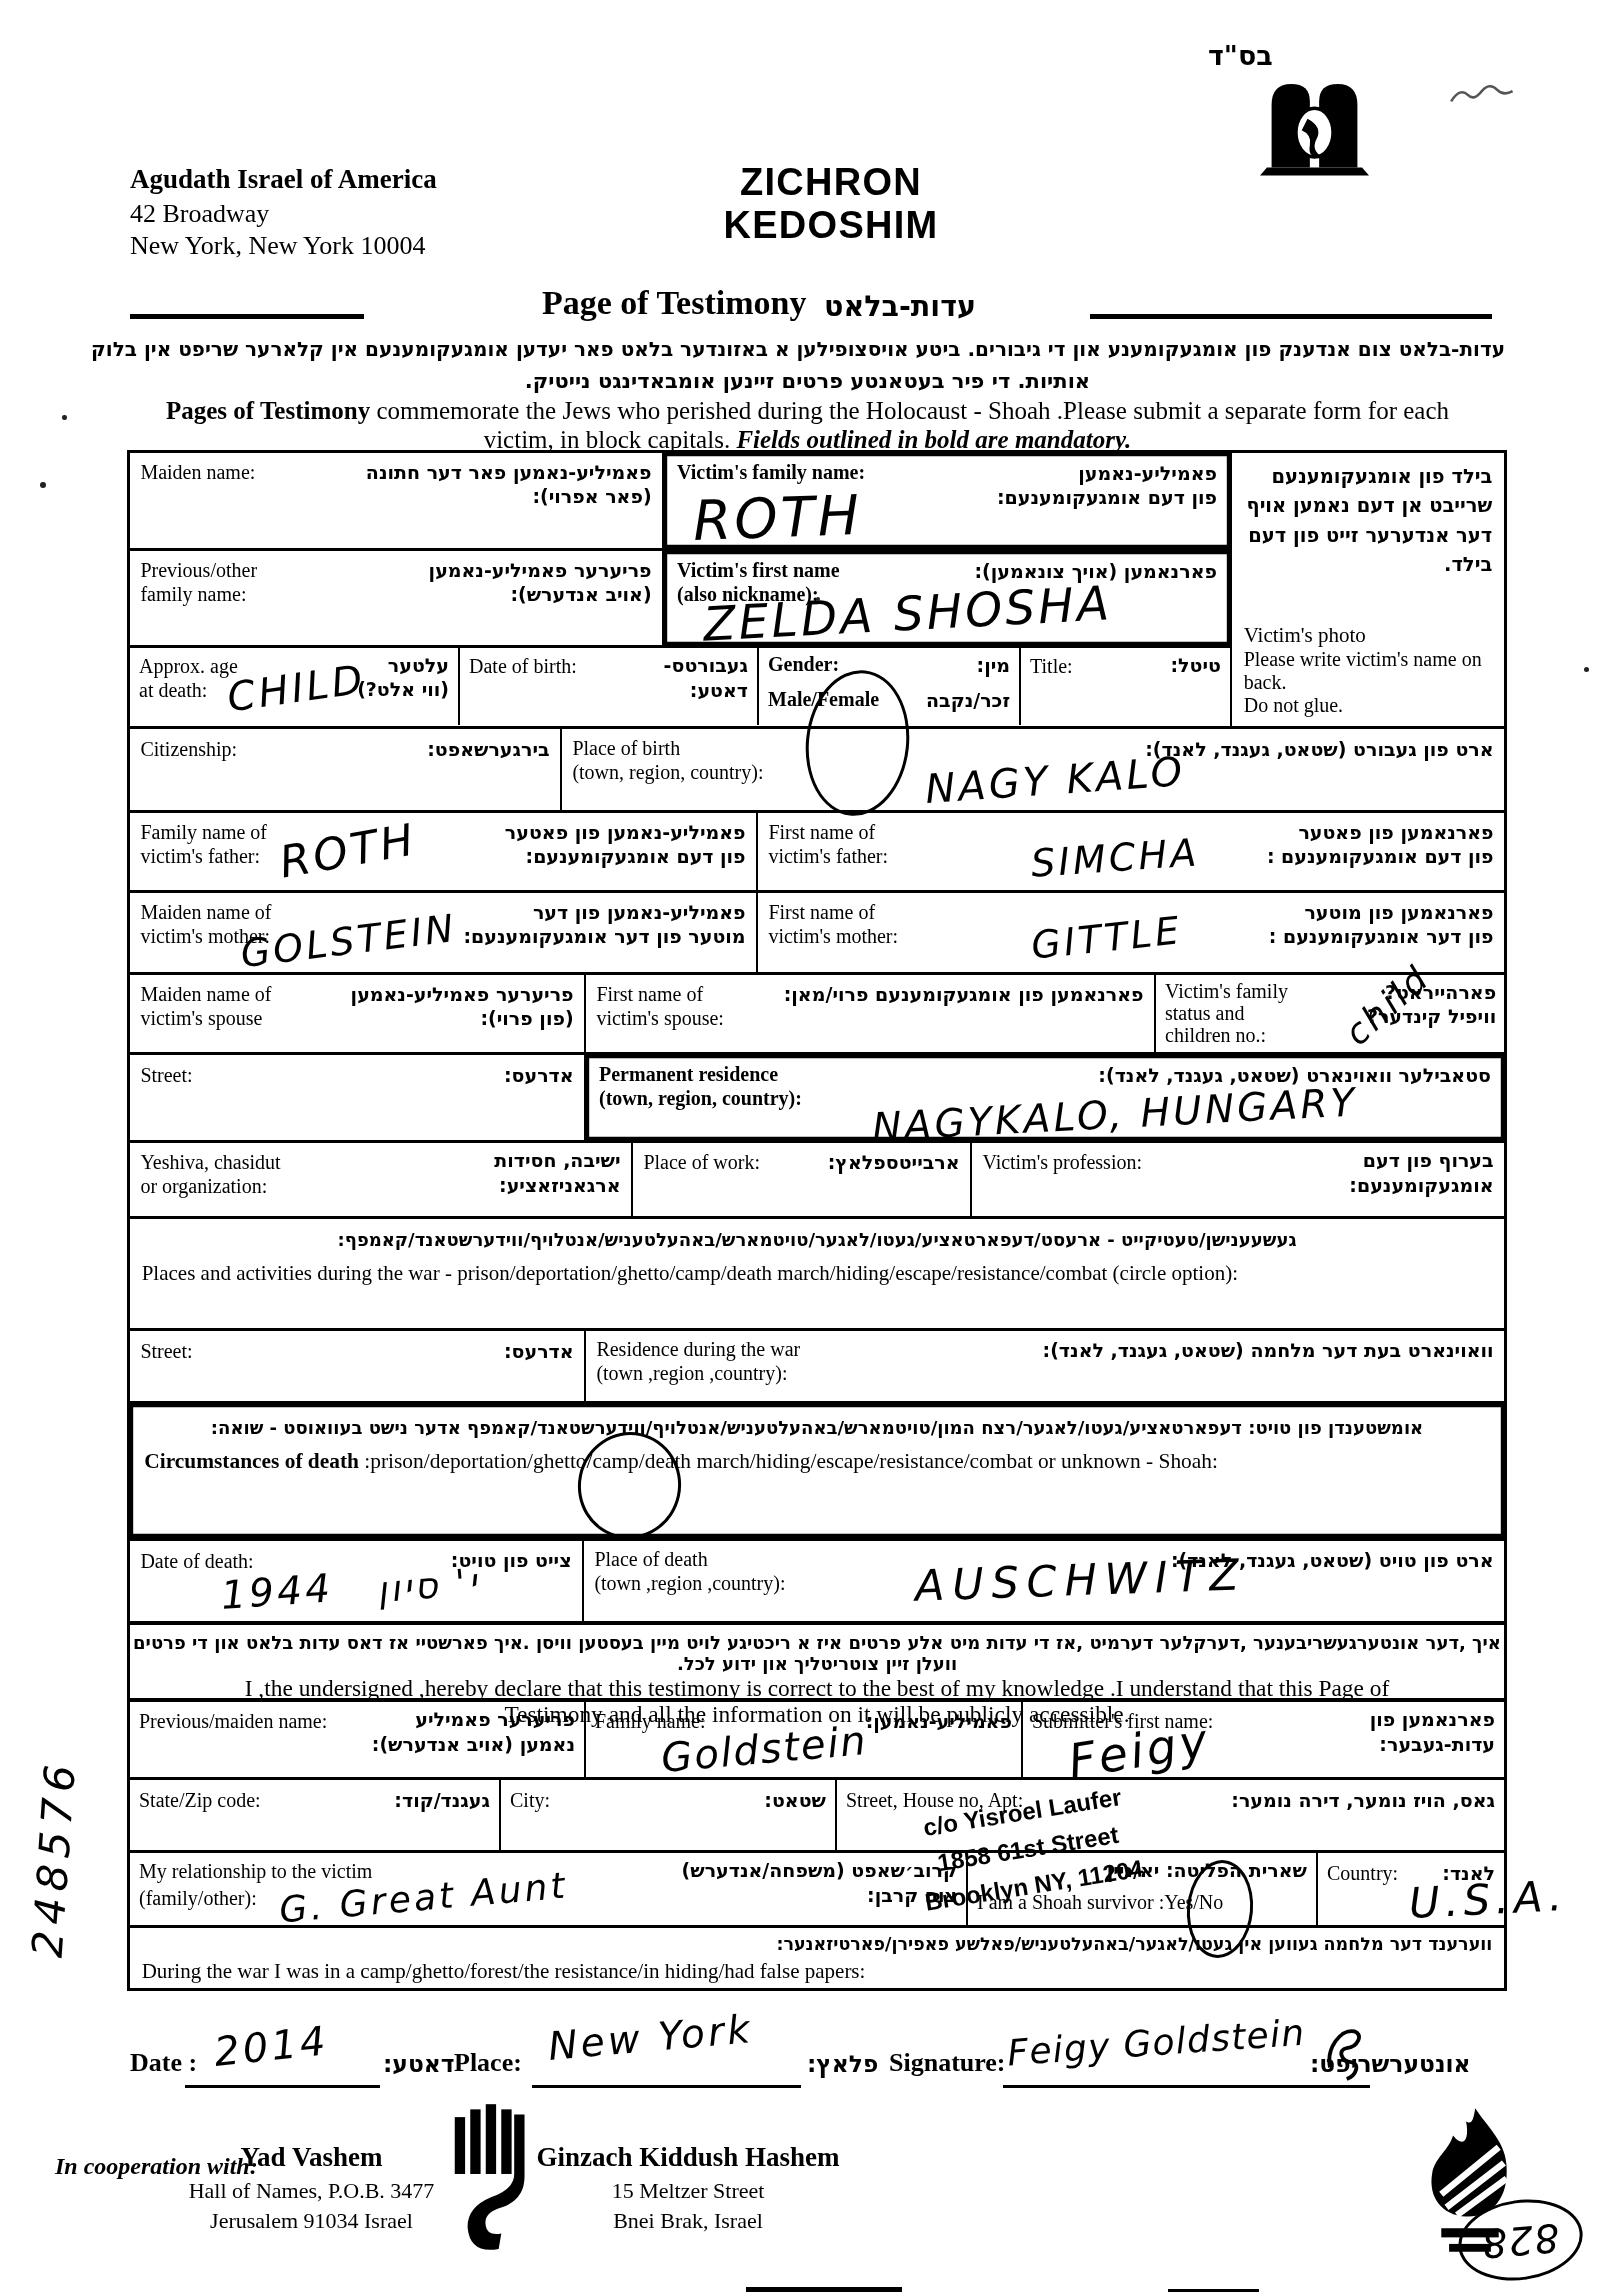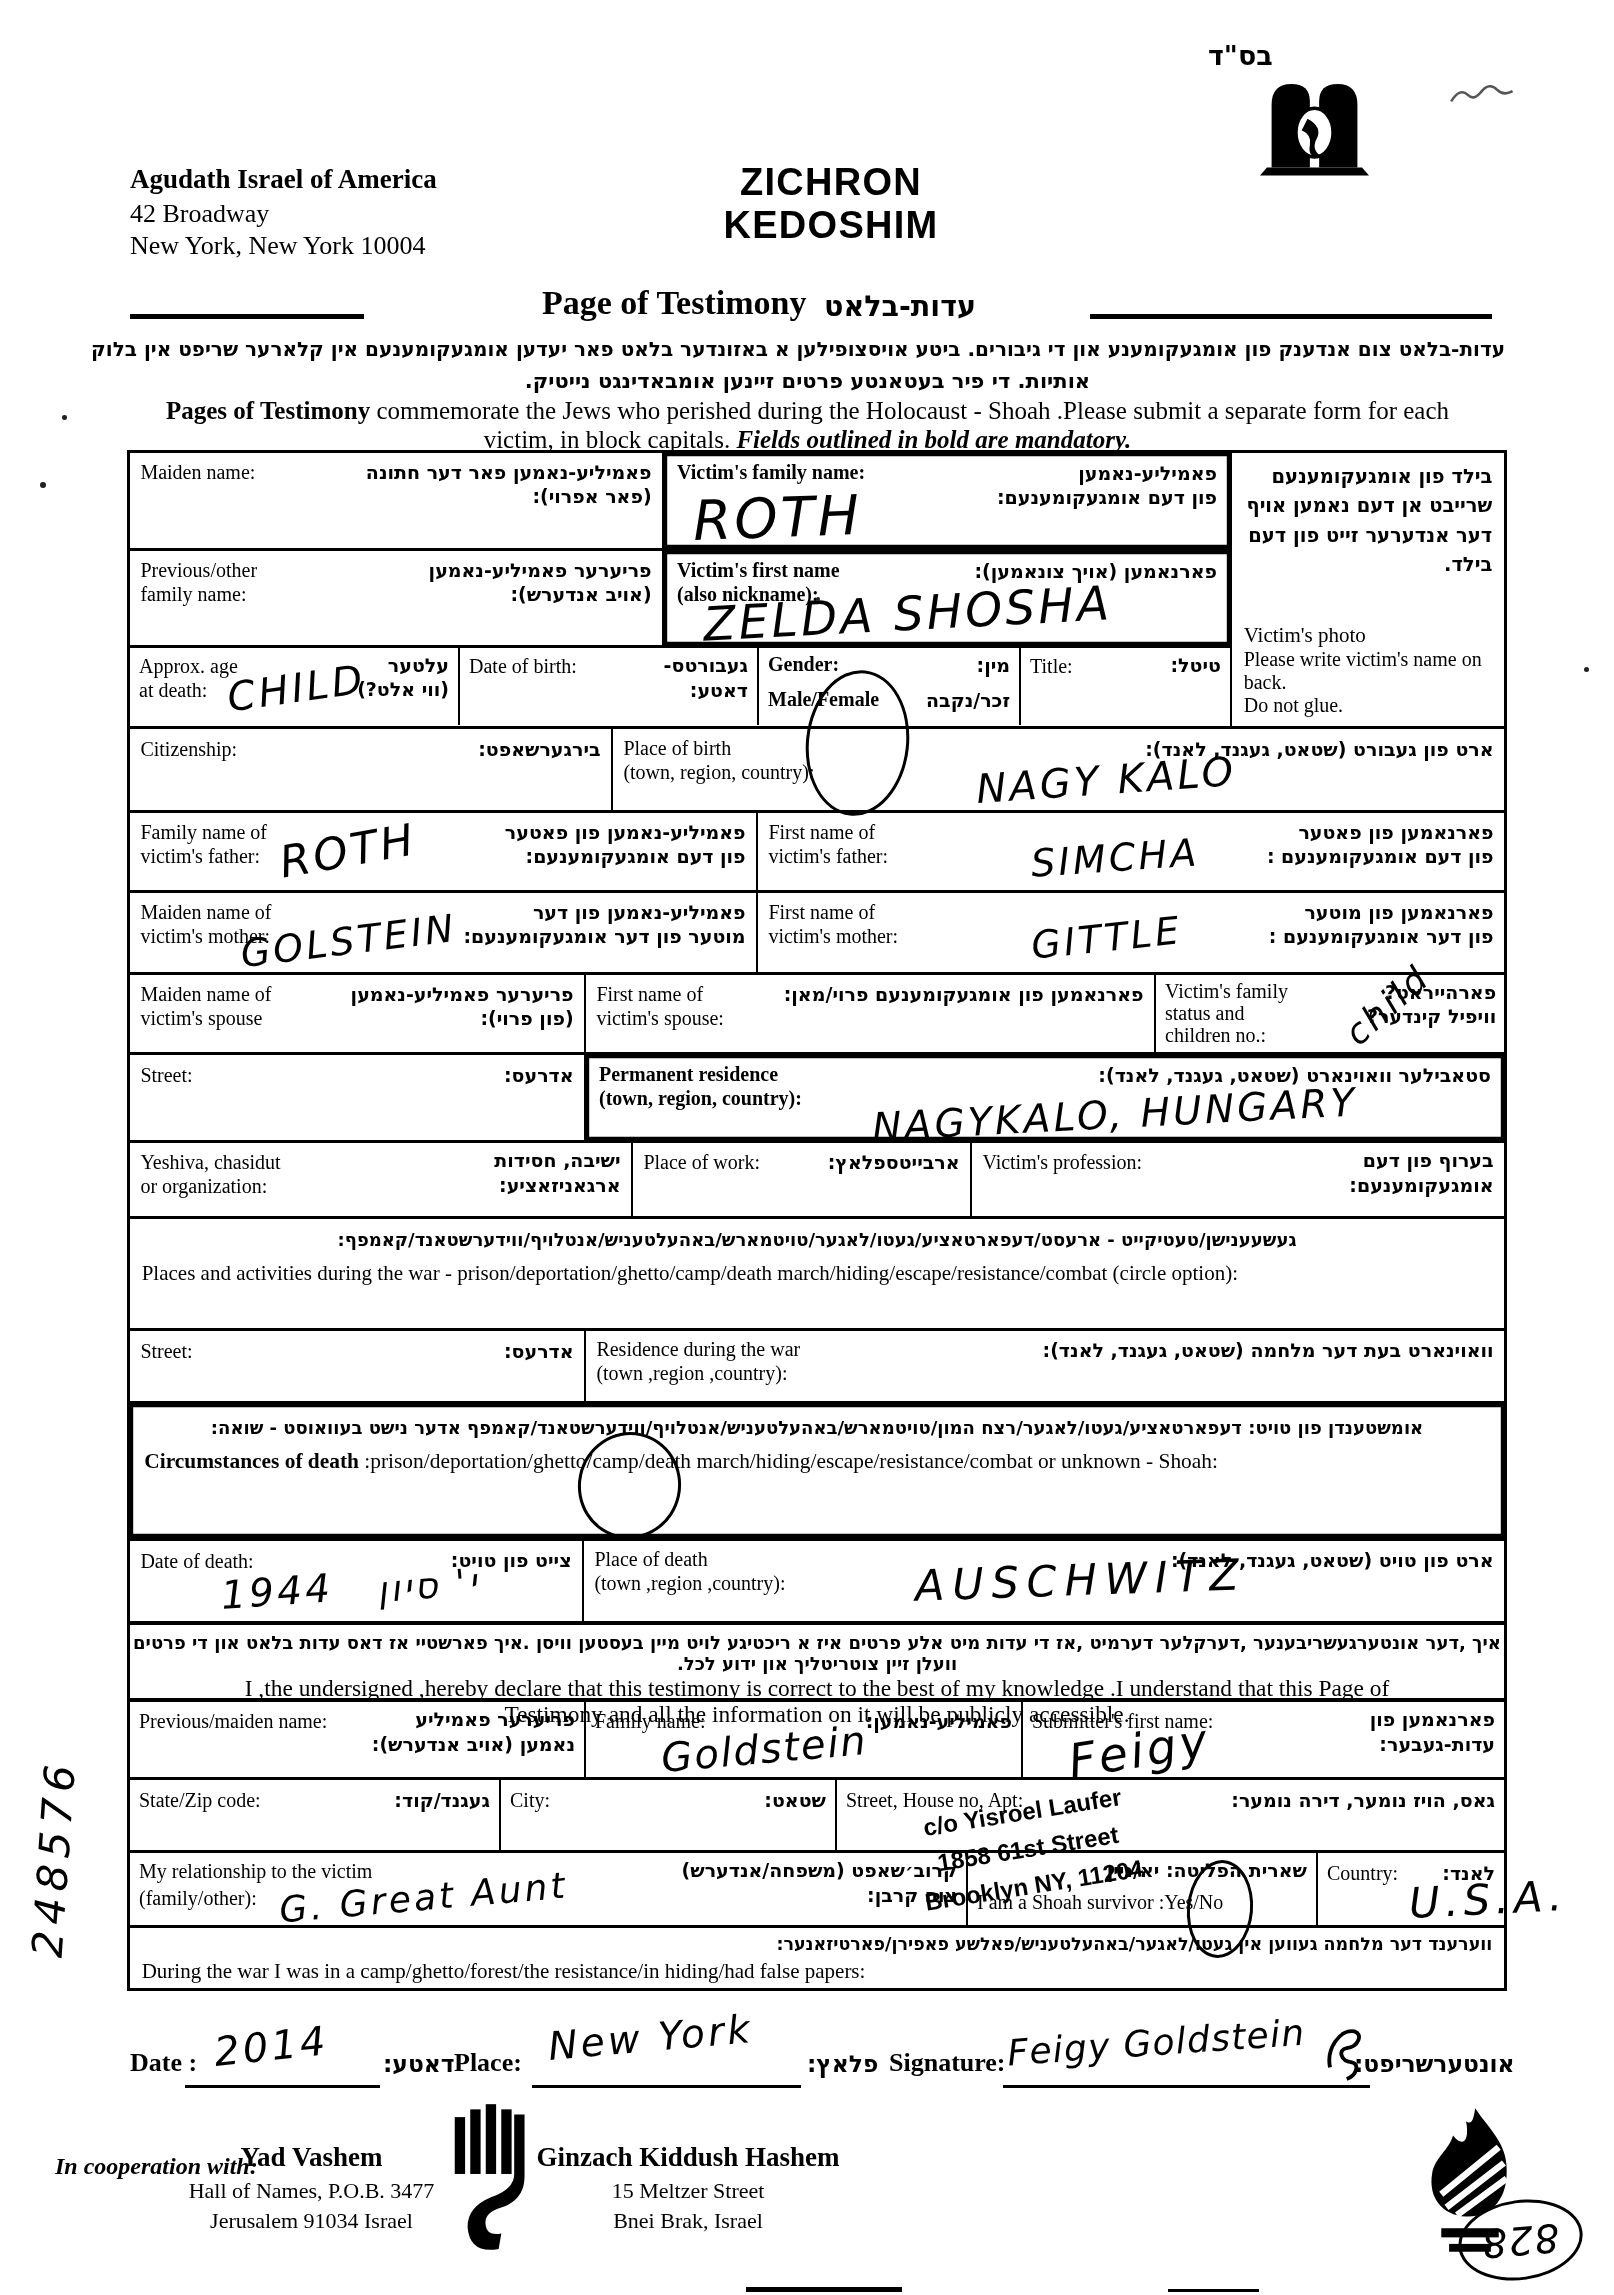--- a/index.html
+++ b/index.html
@@ -130,21 +130,21 @@
         <div class="yi" style="font-size:19.5px;line-height:1.5;text-align:right;font-weight:600;">בילד פון אומגעקומענעם שרייבט אן דעם נאמען אויף דער אנדערער זייט פון דעם בילד.</div>
         <div>
           <div class="en" style="font-size:21px;">Victim's photo</div>
           <div class="en" style="font-size:20px;">Please write victim's name on back.</div>
           <div class="en" style="font-size:20px;">Do not glue.</div>
         </div>
       </div>
     </div>
 
     <div class="frow" style="height:84px;">
-      <div class="fc" style="width:481px;">
+      <div class="fc" style="width:430px;">
         <div class="len" style="left:10.4px;top:9px;">Citizenship:</div>
         <div class="lyi" style="right:10.4px;top:7.8px;">בירגערשאפט:</div>
       </div>
       <div class="fc" style="flex:1;">
         <div class="len" style="left:10.4px;top:7.8px;">Place of birth</div>
         <div class="len" style="left:10.4px;top:32px;">(town, region, country):</div>
         <div class="lyi" style="right:10.4px;top:7.8px;">ארט פון געבורט (שטאט, געגנד, לאנד):</div>
         <div class="hw" style="left:363px;top:31px;font-size:40px;transform:rotate(-4deg);">NAGY KALO</div>
       </div>
     </div>
@@ -366,21 +366,21 @@
     <div class="hw" style="left:548px;top:2018px;font-size:39px;transform:rotate(-5deg);">New York</div>
     <div class="uline" style="left:532px;top:2085px;width:269px;"></div>
     <div class="abs yi b" style="left:807px;top:2050px;font-size:23.4px;">פלאץ:</div>
 
     <div class="abs en b" style="left:889px;top:2048px;font-size:26px;">Signature:</div>
     <div class="hw" style="left:1007px;top:2025px;font-size:36px;transform:rotate(-4deg);letter-spacing:1.3px;">Feigy Goldstein</div>
     <div class="uline" style="left:1003px;top:2085px;width:367px;"></div>
     <svg class="abs" style="left:1321px;top:2022px;" width="45" height="62" viewBox="0 0 70 95">
       <path d="M14 70 C8 40 30 10 52 14 C66 18 58 38 40 40 C26 42 30 60 48 62 C60 64 56 82 40 88" stroke="#000" stroke-width="6" fill="none"></path>
     </svg>
-    <div class="abs yi b" style="left:1354px;top:2050px;font-size:23.4px;">אונטערשריפט:</div>
+    <div class="abs yi b" style="left:1310px;top:2050px;font-size:23.4px;">אונטערשריפט:</div>
   </div>
 
   <div class="abs en b it" style="left:55px;top:2153px;font-size:24px;">In cooperation with:</div>
 
   <div class="abs" style="left:175px;top:2142px;width:273px;text-align:center;">
     <div class="en b" style="font-size:27px;">Yad Vashem</div>
     <div class="en" style="font-size:22px;margin-top:5.2px;">Hall of Names, P.O.B. 3477</div>
     <div class="en" style="font-size:22px;margin-top:3.9px;">Jerusalem 91034 Israel</div>
   </div>
 

